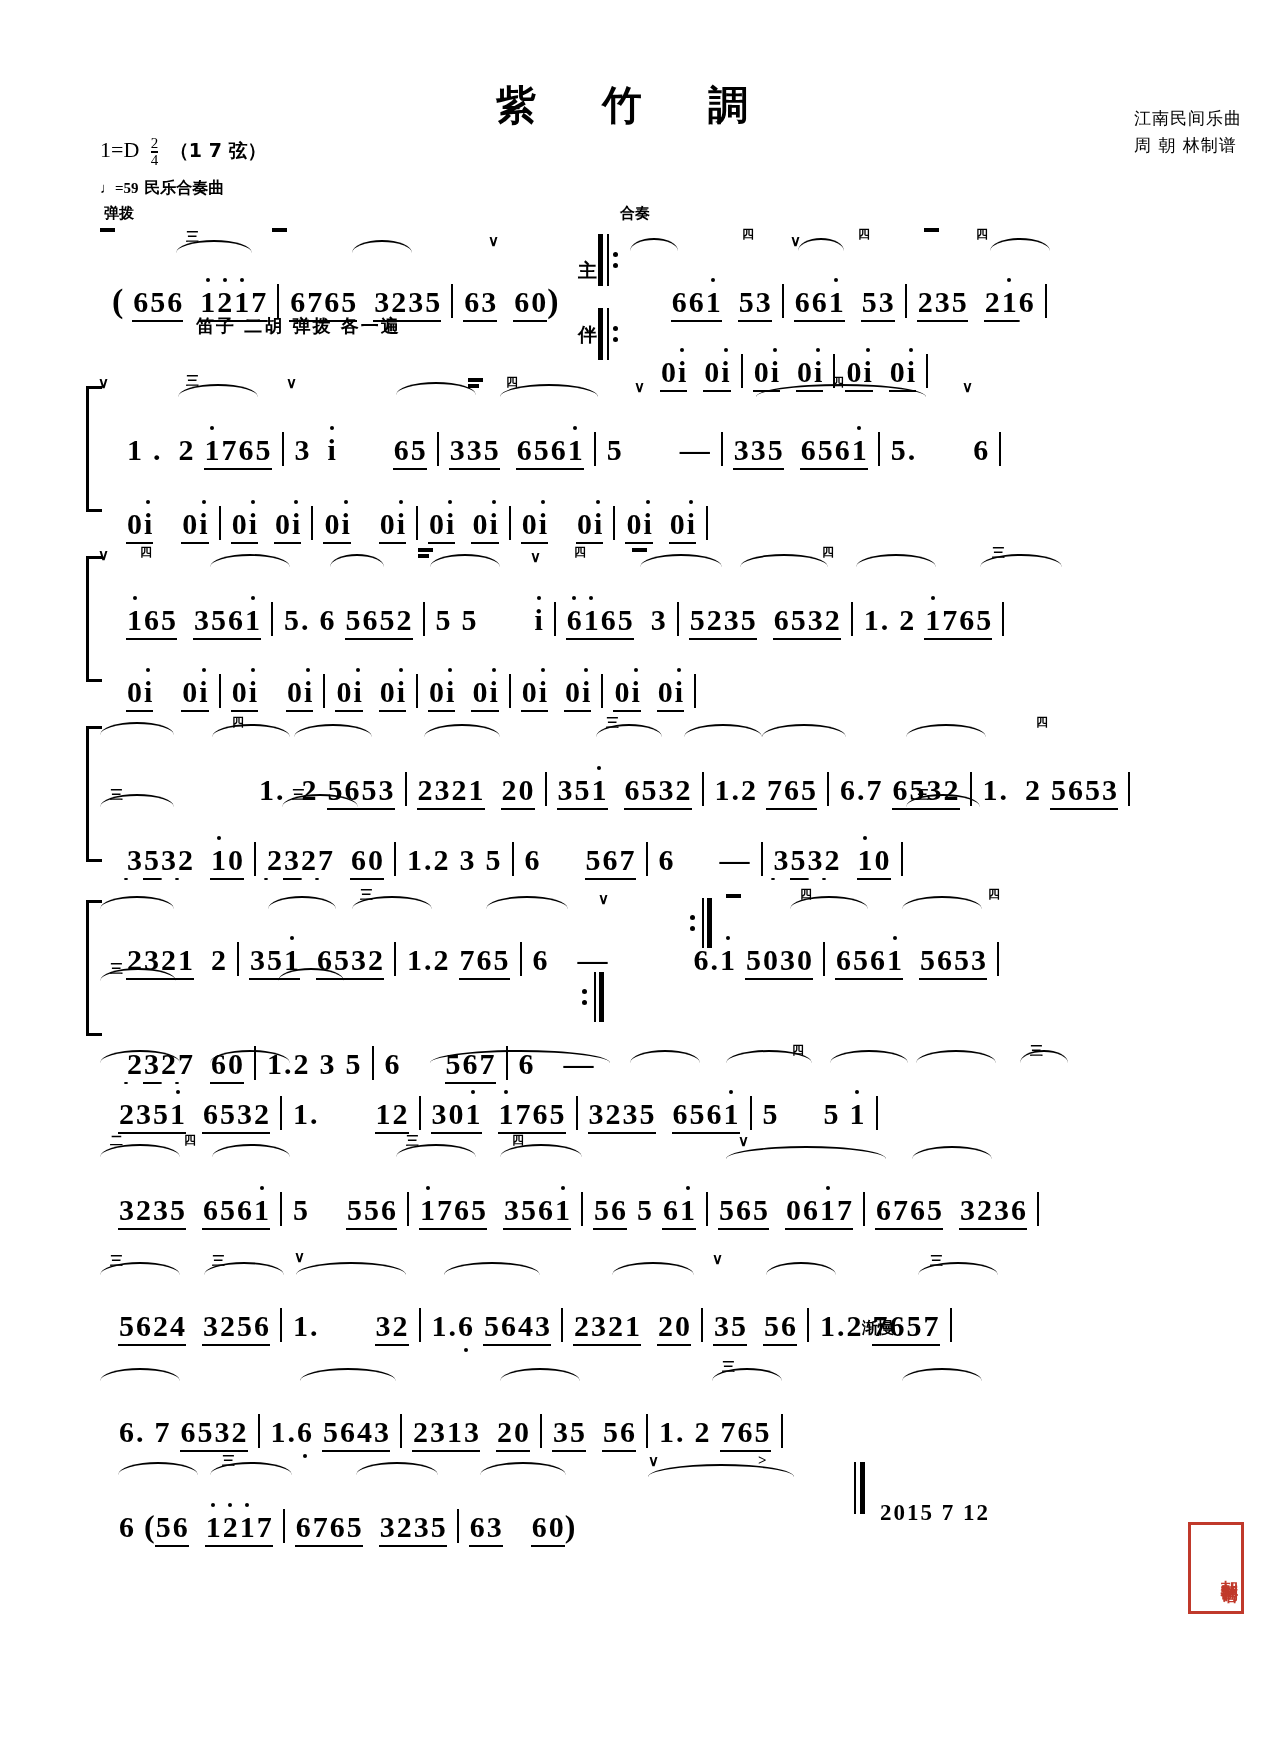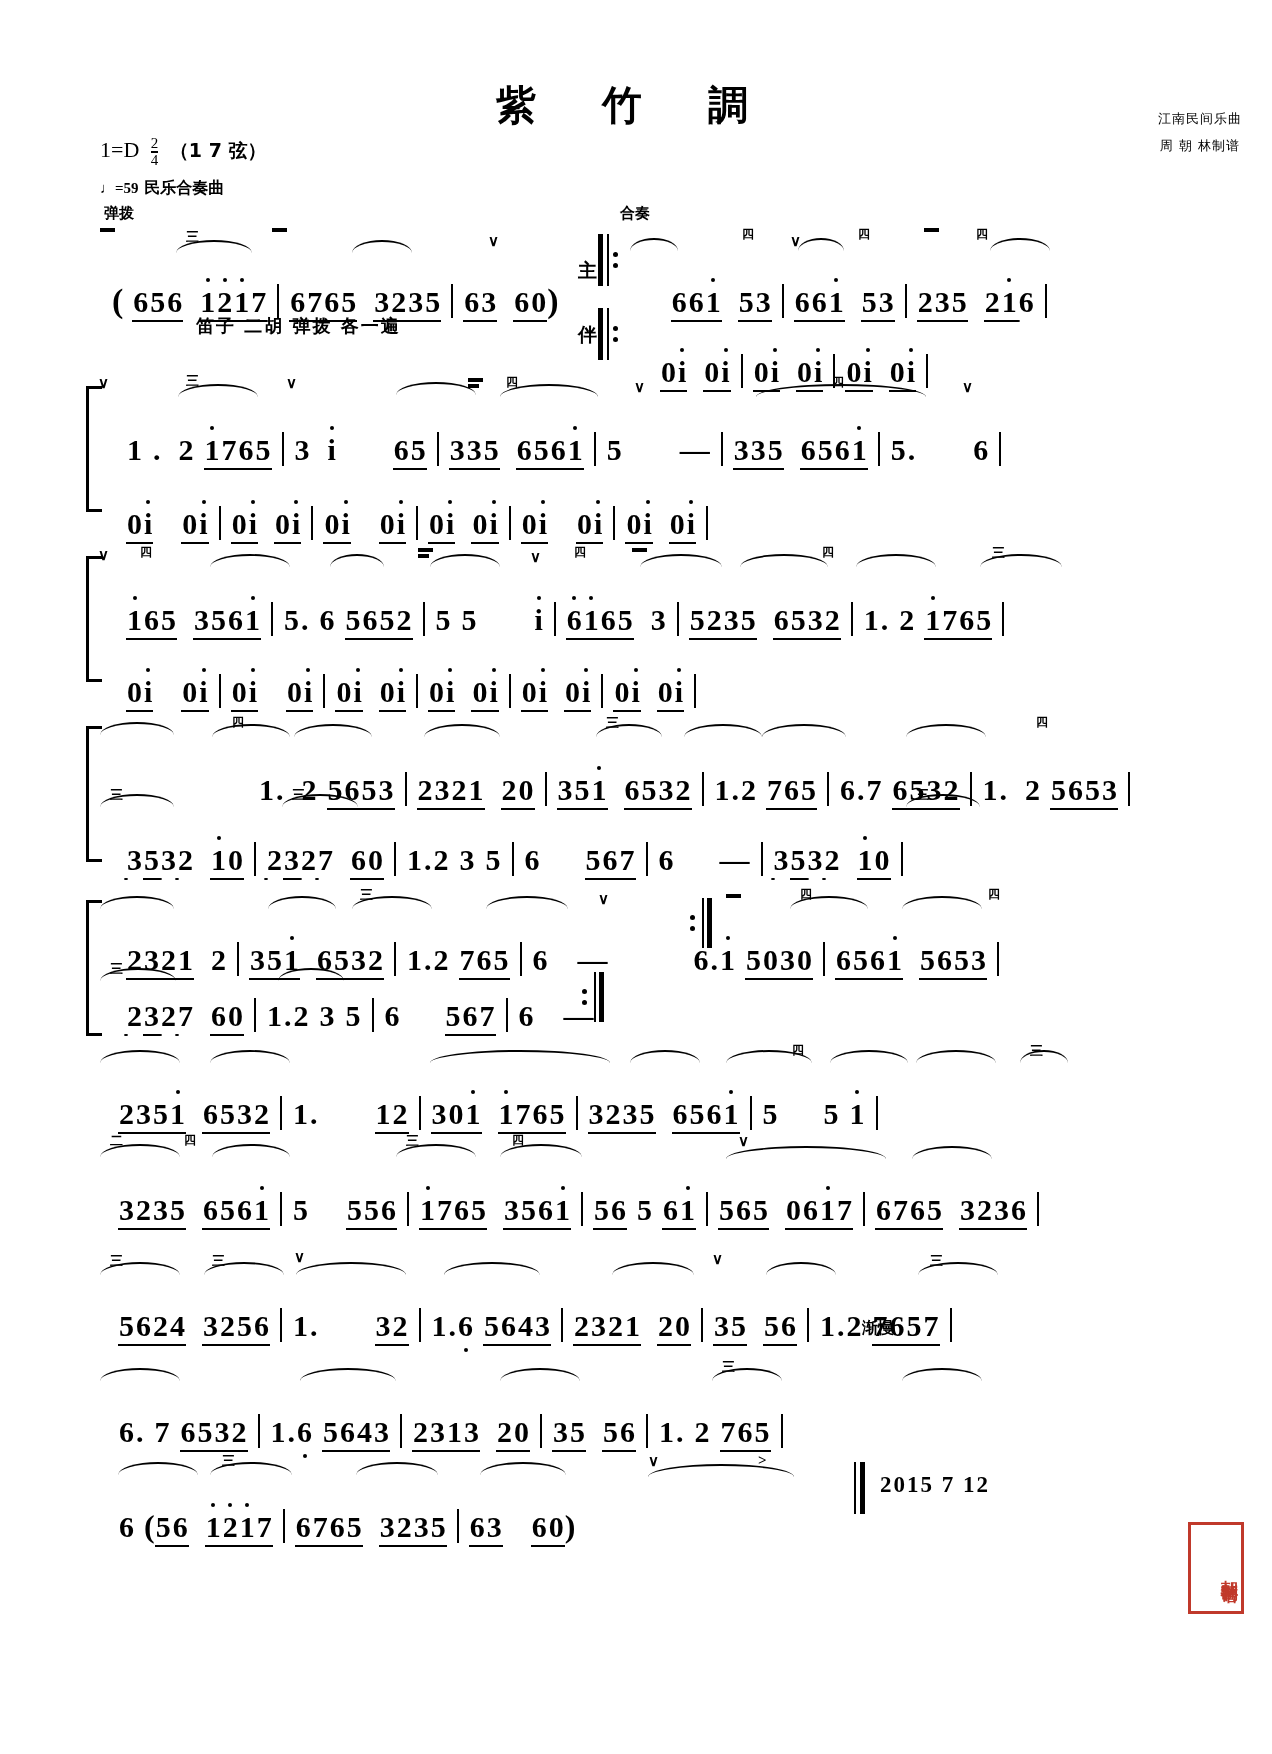--- a/index.html
+++ b/index.html
@@ -16,22 +16,22 @@
     font-family:"DejaVu Serif", serif;
     font-size:40px;font-weight:700;letter-spacing:26px;
     text-indent:26px;
   }
   .subtitle{
     position:absolute;top:142px;left:0;width:1272px;text-align:center;
     font-size:19px;font-weight:700;letter-spacing:2px;
     font-family:"DejaVu Sans", sans-serif;
   }
   .credit{
-    position:absolute;right:30px;top:105px;text-align:center;
-    font-size:13px;line-height:27px;font-family:"DejaVu Sans", sans-serif;
+    position:absolute;right:30px;top:105px;text-align:left;
+    font-size:17px;line-height:27px;font-family:"DejaVu Sans", sans-serif;
   }
   .credit div{letter-spacing:1px;}
 
   .keyline{
     position:absolute;left:100px;top:136px;font-size:22px;
     font-family:"Liberation Serif", serif;letter-spacing:0px;
   }
   .keyline .frac{display:inline-block;vertical-align:middle;font-size:15px;line-height:1.0;text-align:center;margin:0 6px;}
   .keyline .frac i{display:block;font-style:normal;}
   .keyline .frac .den{border-top:2px solid #000;}
@@ -84,21 +84,21 @@
   .sysbrk{position:absolute;border:3px solid #000;border-right:0;width:13px;}
   .repeat{position:absolute;}
   .repeat .thick{position:absolute;left:0;top:0;width:5px;background:#000;}
   .repeat .thin{position:absolute;left:9px;top:0;width:2px;background:#000;}
   .repeat .dots{position:absolute;left:15px;top:50%;transform:translateY(-50%);}
   .repeat .dots i{display:block;width:5px;height:5px;background:#000;border-radius:50%;margin:6px 0;}
 
   .endbar{position:absolute;}
   .endbar i{position:absolute;top:0;background:#000;}
 
-  .date{position:absolute;font-size:23px;font-family:"Liberation Serif", serif;font-weight:600;letter-spacing:2px;}
+  .date{position:absolute;font-size:23px;font-family:"Liberation Serif", serif;font-weight:600;letter-spacing:2px;margin-top:28px;}
   .seal{
     position:absolute;right:28px;bottom:140px;width:56px;height:92px;
     border:3px solid #c0392b;color:#c0392b;
     font-family:"DejaVu Sans", sans-serif;font-size:17px;font-weight:700;
     line-height:22px;text-align:center;padding-top:4px;box-sizing:border-box;
     writing-mode:vertical-rl;letter-spacing:2px;
   }
 </style>
 </head>
 <body>
@@ -278,21 +278,21 @@
 
   <div class="repeat" style="left:692px;top:898px;height:50px;">
     <div class="dots" style="left:-2px;">
         <i></i>
         <i></i>
       </div>
     <div class="thin" style="left:10px;height:50px;"></div>
     <div class="thick" style="left:15px;height:50px;"></div>
   </div>
 
-  <div class="row" style="top:964px;">
+  <div class="row" style="top:1012px;">
     <span style="display:inline-block;width:96px;"></span><span class="note u1 lo">2</span><span class="note u1">3</span><span class="note u1 lo">2</span><span class="note u1 lo">7</span><span class="sp"></span><span class="note u1">6</span><span class="note u1">0</span><span class="bar"></span><span class="note">1</span><span class="note">.</span><span class="note">2</span><span class="sp-s"></span><span class="note">3</span><span class="sp-s"></span><span class="note">5</span><span class="bar"></span><span class="note">6</span><span class="sp-l"></span><span class="sp"></span><span class="note u1">5</span><span class="note u1">6</span><span class="note u1">7</span><span class="bar"></span><span class="note">6</span><span class="sp-l"></span><span class="note">—</span><span class="sp"></span>
   </div>
   <div class="slur" style="left:100px;top:968px;width:76px;"></div>
   <div class="tri" style="left:110px;top:960px;">三</div>
   <div class="slur" style="left:278px;top:968px;width:66px;"></div>
   <div class="repeat" style="left:584px;top:972px;height:50px;">
     <div class="dots" style="left:-2px;">
         <i></i>
         <i></i>
       </div>

